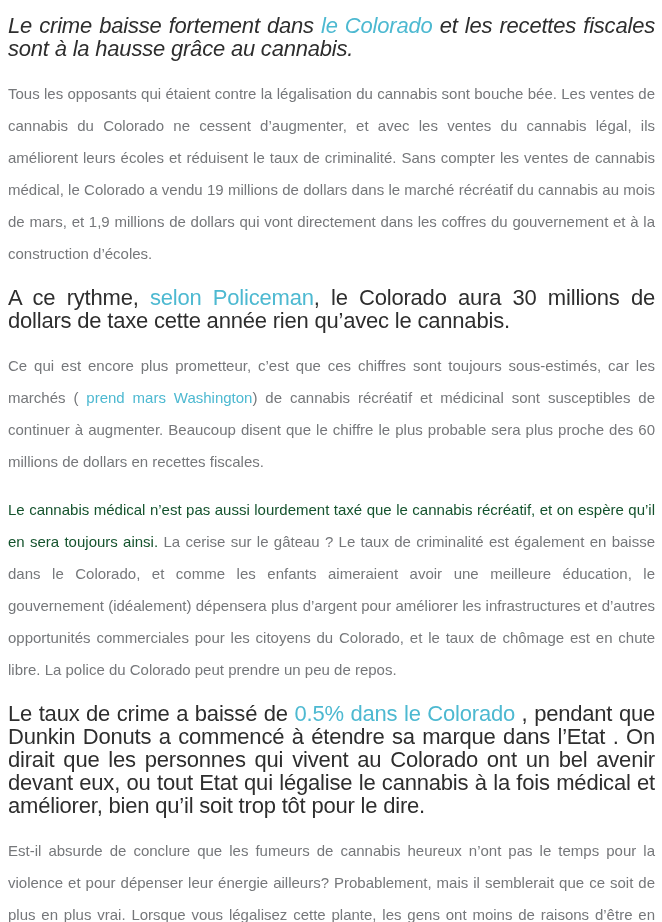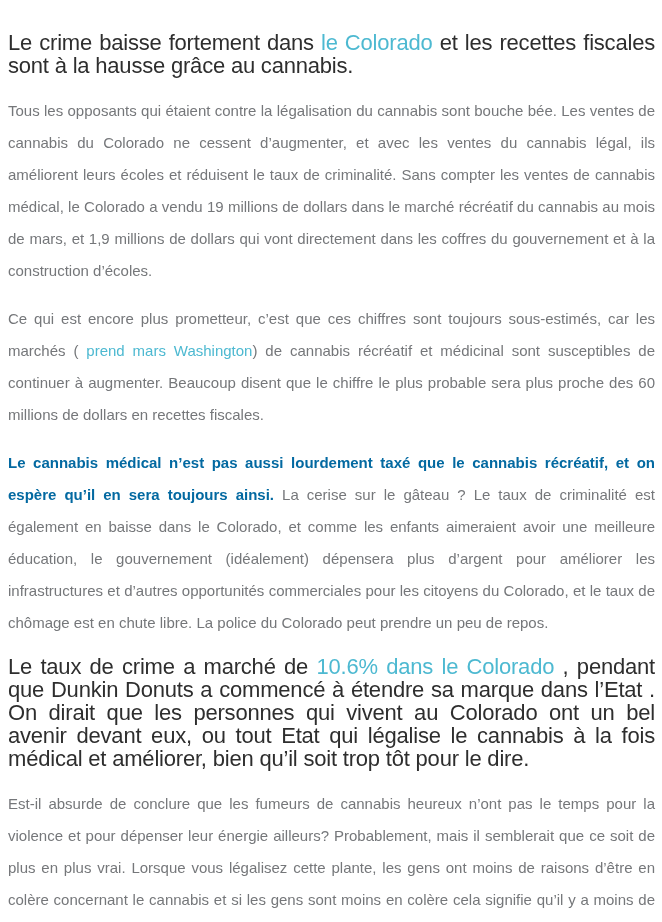--- a/index.html
+++ b/index.html
@@ -19,60 +19,64 @@
   .heading {
     font-size: 22px;
     line-height: 23px;
     font-weight: 400;
     letter-spacing: -0.2px;
     color: #2e2e2e;
     margin: 16px 0 18px 0;
     text-align: justify;
   }
   .heading.first {
-    margin-top: 17px;
+    margin-top: 0;
+    font-style: italic;
   }
   .body-para {
     font-size: 15px;
     line-height: 32px;
     color: #75777a;
     margin: 0 0 16px 0;
     text-align: justify;
   }
   .body-para strong {
-    font-weight: 700;
-    color: #0369a1;
+    font-weight: 400;
+    color: #14532d;
   }
   a.inline-link {
     color: #4db9d1;
     text-decoration: none;
     cursor: pointer;
   }
 </style>
 </head>
 <body>
 
 <article class="article">
 
   <h2 class="heading first">
     <span>Le crime baisse fortement dans </span><a class="inline-link" href="#">le Colorado</a><span> et les recettes fiscales sont à la hausse grâce au cannabis.</span>
   </h2>
 
   <p class="body-para">Tous les opposants qui étaient contre la légalisation du cannabis sont bouche bée. Les ventes de cannabis du Colorado ne cessent d’augmenter, et avec les ventes du cannabis légal, ils améliorent leurs écoles et réduisent le taux de criminalité. Sans compter les ventes de cannabis médical, le Colorado a vendu 19 millions de dollars dans le marché récréatif du cannabis au mois de mars, et 1,9 millions de dollars qui vont directement dans les coffres du gouvernement et à la construction d’écoles.</p>
 
+  <h2 class="heading">
+    <span>A ce rythme, </span><a class="inline-link" href="#">selon Policeman</a><span>, le Colorado aura 30 millions de dollars de taxe cette année rien qu’avec le cannabis.</span>
+  </h2>
 
   <p class="body-para">
     <span>Ce qui est encore plus prometteur, c’est que ces chiffres sont toujours sous-estimés, car les marchés ( </span><a class="inline-link" href="#">prend mars Washington</a><span>) de cannabis récréatif et médicinal sont susceptibles de continuer à augmenter. Beaucoup disent que le chiffre le plus probable sera plus proche des 60 millions de dollars en recettes fiscales.</span>
   </p>
 
   <p class="body-para">
     <strong>Le cannabis médical n’est pas aussi lourdement taxé que le cannabis récréatif, et on espère qu’il en sera toujours ainsi.</strong><span> La cerise sur le gâteau ? Le taux de criminalité est également en baisse dans le Colorado, et comme les enfants aimeraient avoir une meilleure éducation, le gouvernement (idéalement) dépensera plus d’argent pour améliorer les infrastructures et d’autres opportunités commerciales pour les citoyens du Colorado, et le taux de chômage est en chute libre. La police du Colorado peut prendre un peu de repos.</span>
   </p>
 
   <h2 class="heading">
-    <span>Le taux de crime a marché de </span><a class="inline-link" href="#">10.6% dans le Colorado</a><span> , pendant que Dunkin Donuts a commencé à étendre sa marque dans l’Etat . On dirait que les personnes qui vivent au Colorado ont un bel avenir devant eux, ou tout Etat qui légalise le cannabis à la fois médical et améliorer, bien qu’il soit trop tôt pour le dire.</span>
+    <span>Le taux de crime a baissé de </span><a class="inline-link" href="#">0.5% dans le Colorado</a><span> , pendant que Dunkin Donuts a commencé à étendre sa marque dans l’Etat . On dirait que les personnes qui vivent au Colorado ont un bel avenir devant eux, ou tout Etat qui légalise le cannabis à la fois médical et améliorer, bien qu’il soit trop tôt pour le dire.</span>
   </h2>
 
   <p class="body-para">Est-il absurde de conclure que les fumeurs de cannabis heureux n’ont pas le temps pour la violence et pour dépenser leur énergie ailleurs? Probablement, mais il semblerait que ce soit de plus en plus vrai. Lorsque vous légalisez cette plante, les gens ont moins de raisons d’être en colère concernant le cannabis et si les gens sont moins en colère cela signifie qu’il y a moins de criminalité.</p>
 
   <h2 class="heading">Selon WeedMaps, il y a actuellement 97 dispensaires de loisirs dans le Collorado, et il devrait y en avoir 100 au cours des prochaines semaines, et ça devrait continuer d’augmenter encore et encore.</h2>
 
 </article>
 
 </body></html>

